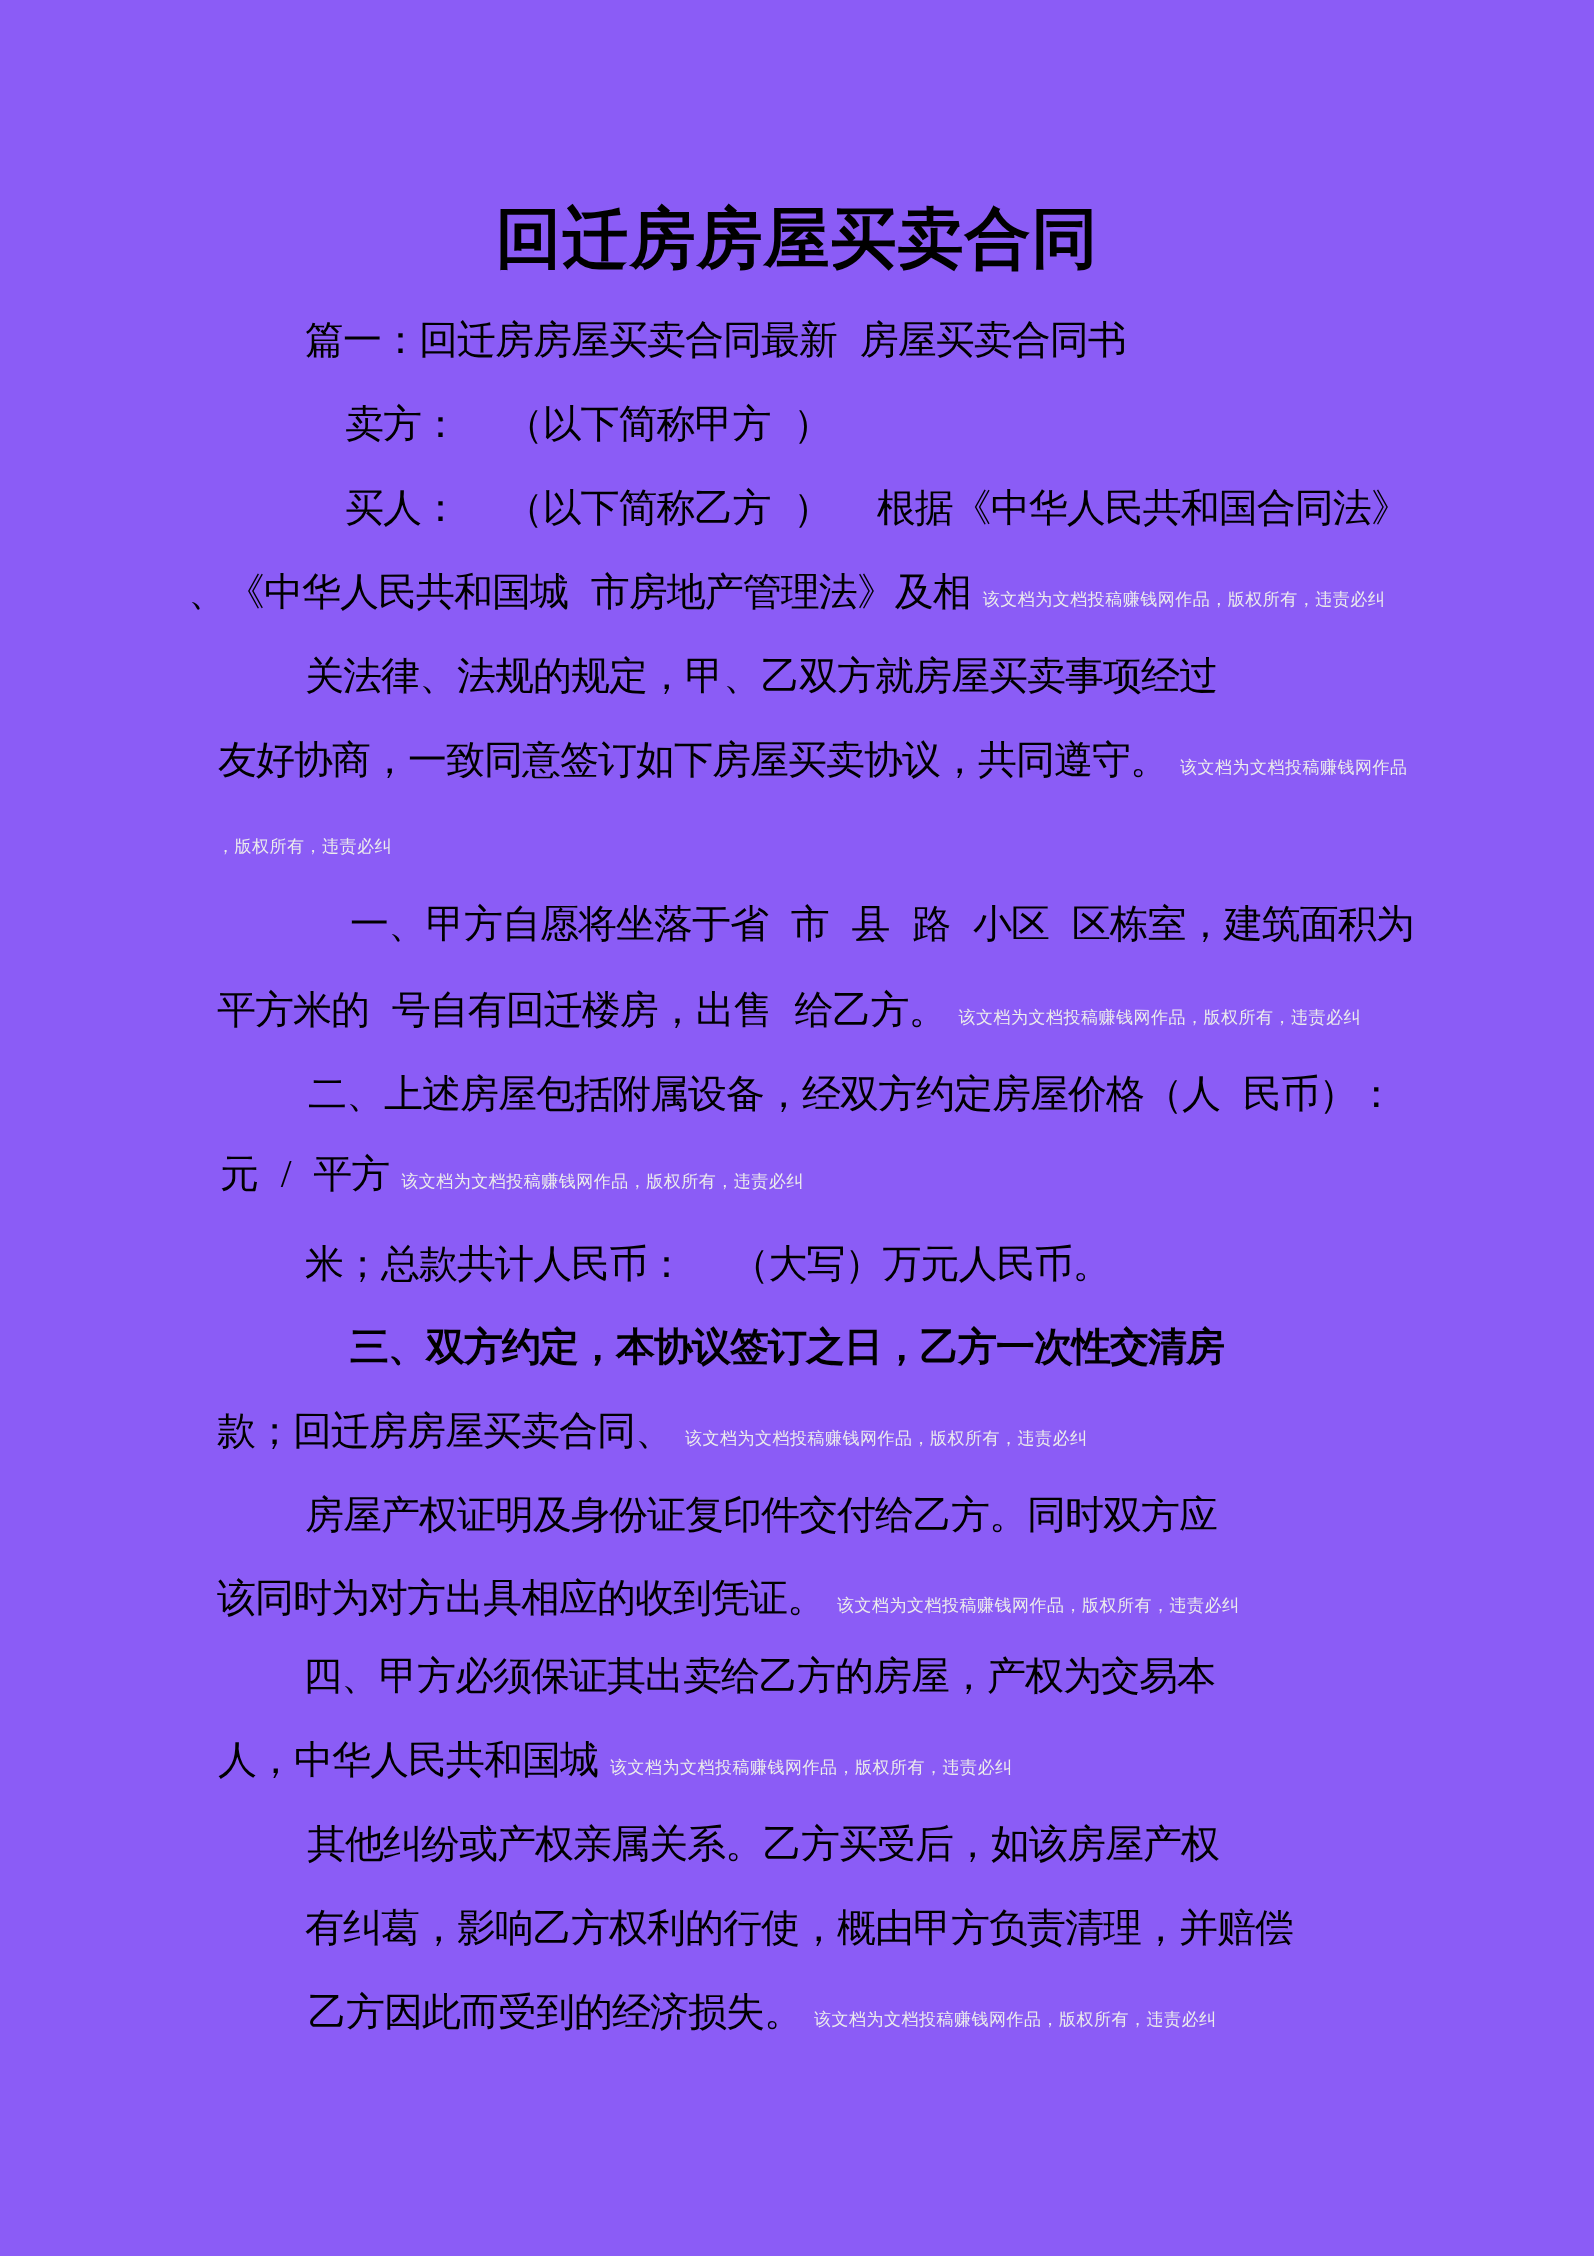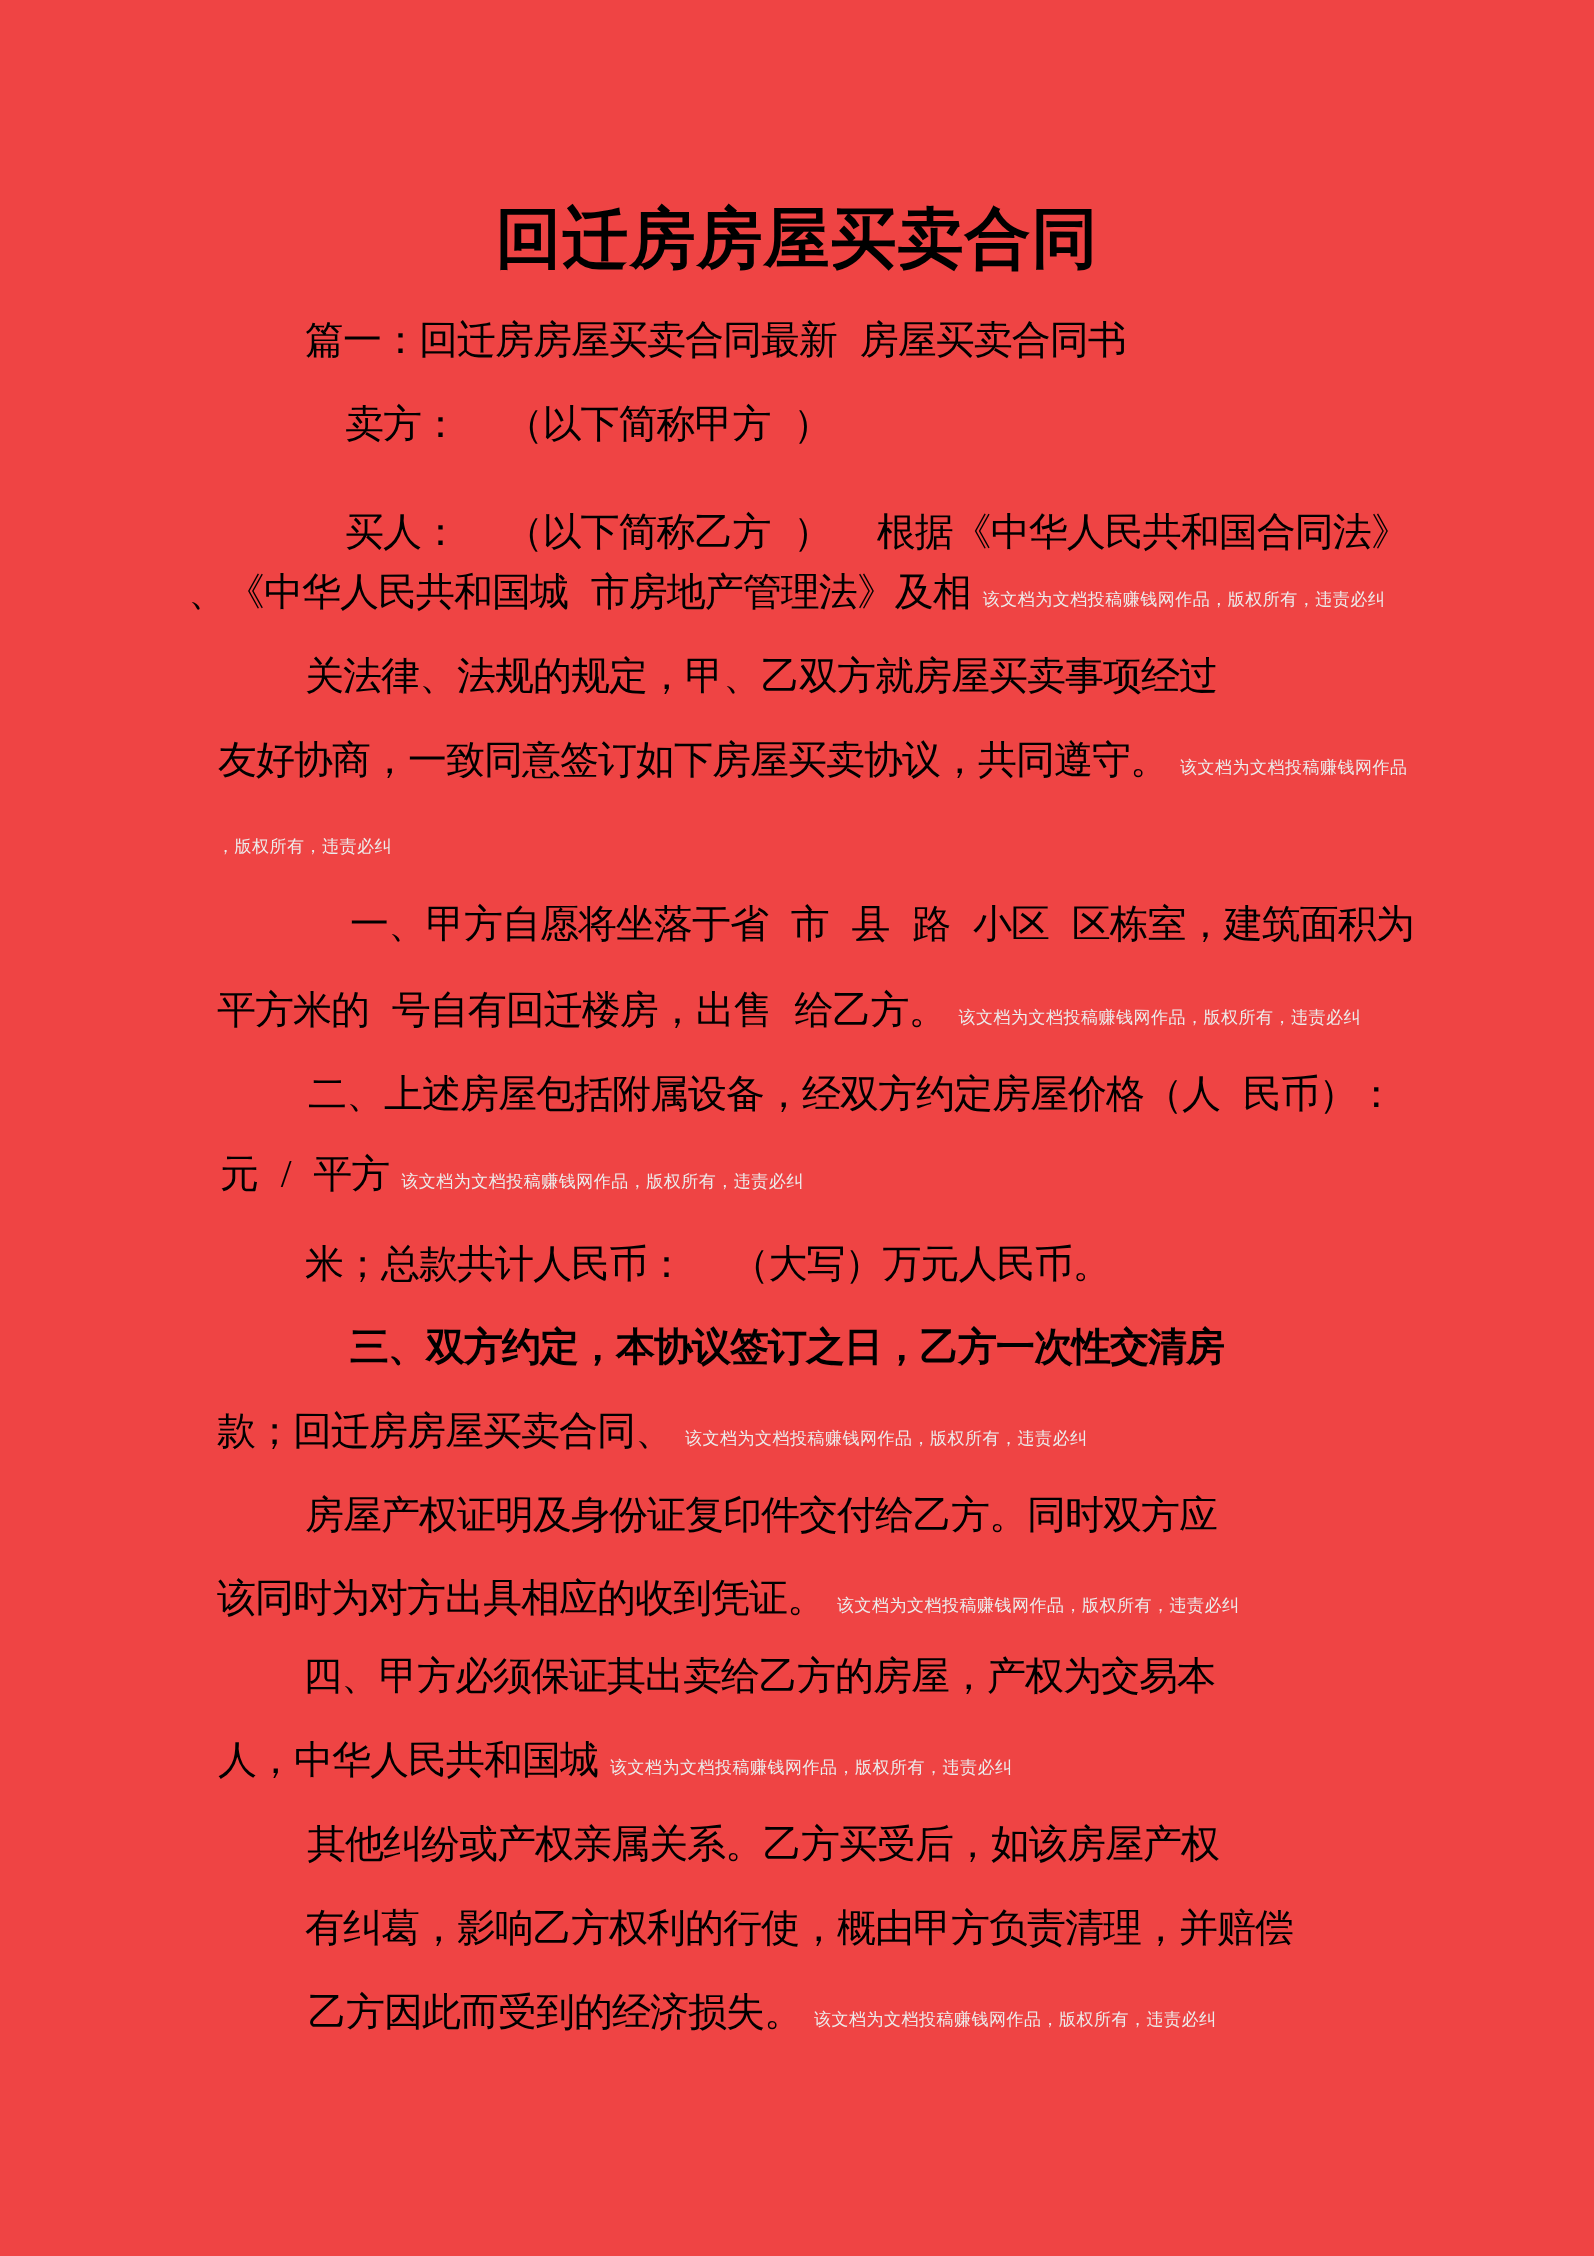--- a/index.html
+++ b/index.html
@@ -4,21 +4,21 @@
 <style>
   html, body {
     margin: 0;
     padding: 0;
     background: #ffffff;
   }
   .page {
     position: relative;
     width: 1594px;
     height: 2256px;
-    background: #ef4444;
+    background: #8b5cf6;
     overflow: hidden;
     font-family: "Liberation Serif", "DejaVu Serif", serif;
   }
   .doc-title {
     position: absolute;
     top: 198px;
     left: 0;
     width: 100%;
     margin: 0;
     text-align: center;
@@ -58,21 +58,21 @@
   }
 </style>
 </head>
 <body>
 
 <div class="page">
   <h1 class="doc-title">回迁房房屋买卖合同</h1>
   <div id="lines">
       <div class="line" style="left: 305px; top: 316px;"><span class="txt">篇一：回迁房房屋买卖合同最新 房屋买卖合同书</span></div>
       <div class="line" style="left: 345px; top: 400px;"><span class="txt">卖方：  （以下简称甲方 ）</span></div>
-      <div class="line" style="left: 345px; top: 484px; margin-top: 24px;"><span class="txt">买人：  （以下简称乙方 ）  根据《中华人民共和国合同法》</span></div>
+      <div class="line" style="left: 345px; top: 484px;"><span class="txt">买人：  （以下简称乙方 ）  根据《中华人民共和国合同法》</span></div>
       <div class="line" style="left: 188px; top: 568px;"><span class="txt">、《中华人民共和国城 市房地产管理法》及相</span><span class="wm">该文档为文档投稿赚钱网作品，版权所有，违责必纠</span></div>
       <div class="line" style="left: 305px; top: 652px;"><span class="txt">关法律、法规的规定，甲、乙双方就房屋买卖事项经过</span></div>
       <div class="line" style="left: 218px; top: 736px;"><span class="txt">友好协商，一致同意签订如下房屋买卖协议，共同遵守。</span><span class="wm">该文档为文档投稿赚钱网作品</span></div>
       <div class="line wm-only" style="left: 217px; top: 836px;"><span class="txt"></span><span class="wm">，版权所有，违责必纠</span></div>
       <div class="line" style="left: 350px; top: 900px;"><span class="txt">一、甲方自愿将坐落于省 市 县 路 小区 区栋室，建筑面积为</span></div>
       <div class="line" style="left: 217px; top: 986px;"><span class="txt">平方米的 号自有回迁楼房，出售 给乙方。</span><span class="wm">该文档为文档投稿赚钱网作品，版权所有，违责必纠</span></div>
       <div class="line" style="left: 308px; top: 1070px;"><span class="txt">二、上述房屋包括附属设备，经双方约定房屋价格（人 民币）：</span></div>
       <div class="line" style="left: 220px; top: 1150px;"><span class="txt">元 / 平方</span><span class="wm">该文档为文档投稿赚钱网作品，版权所有，违责必纠</span></div>
       <div class="line" style="left: 305px; top: 1240px;"><span class="txt">米；总款共计人民币：  （大写）万元人民币。</span></div>
       <div class="line" style="left: 350px; top: 1323px; font-weight: bold;"><span class="txt">三、双方约定，本协议签订之日，乙方一次性交清房</span></div>

